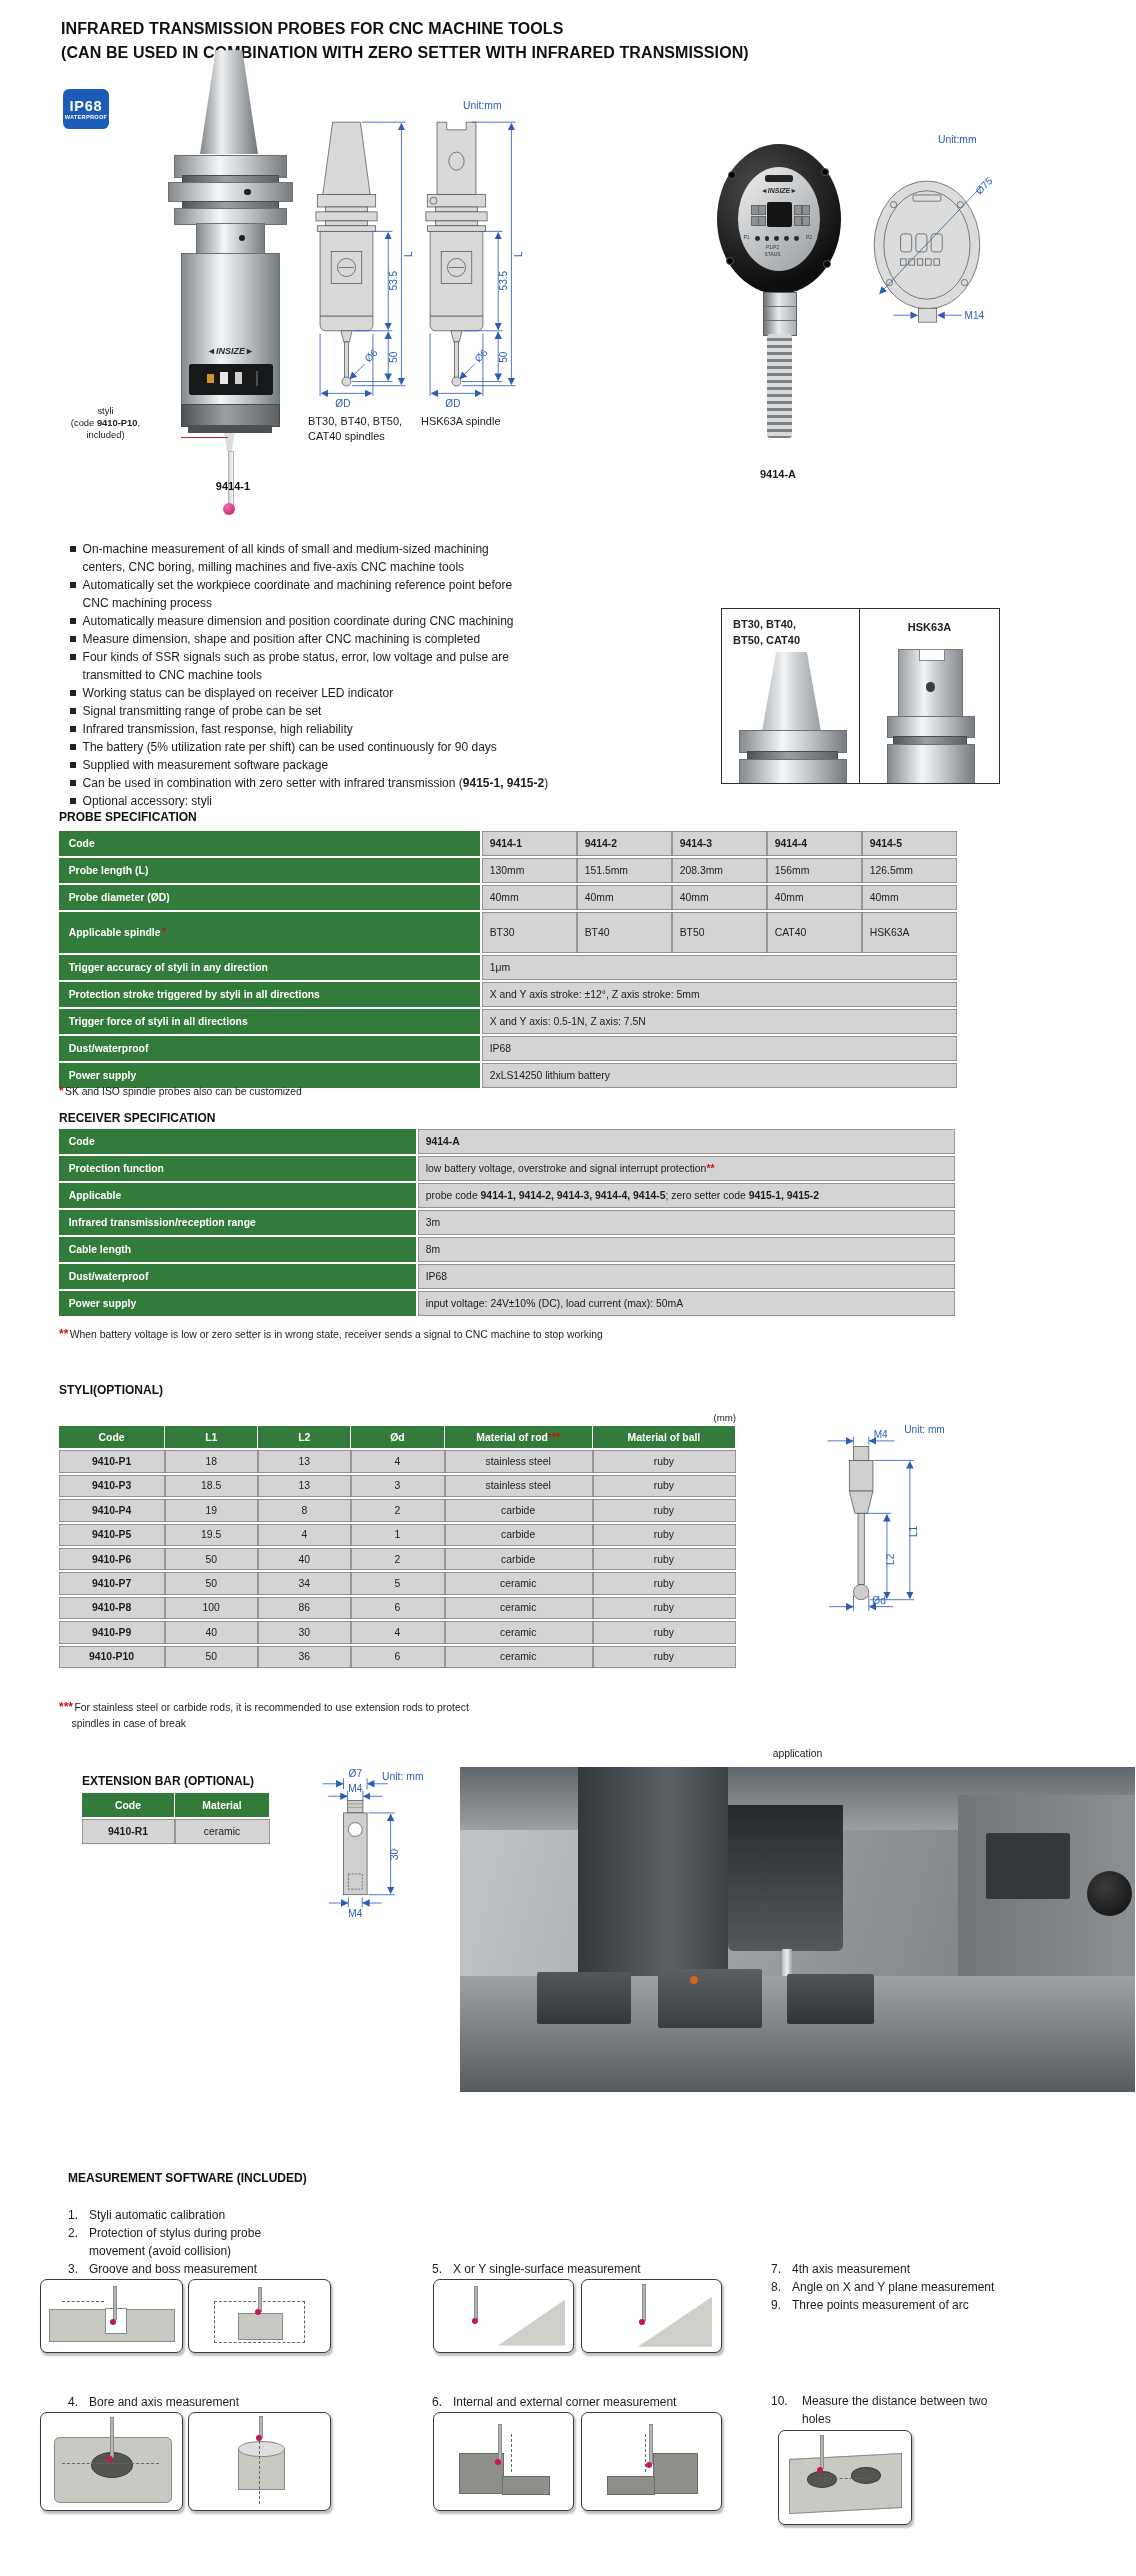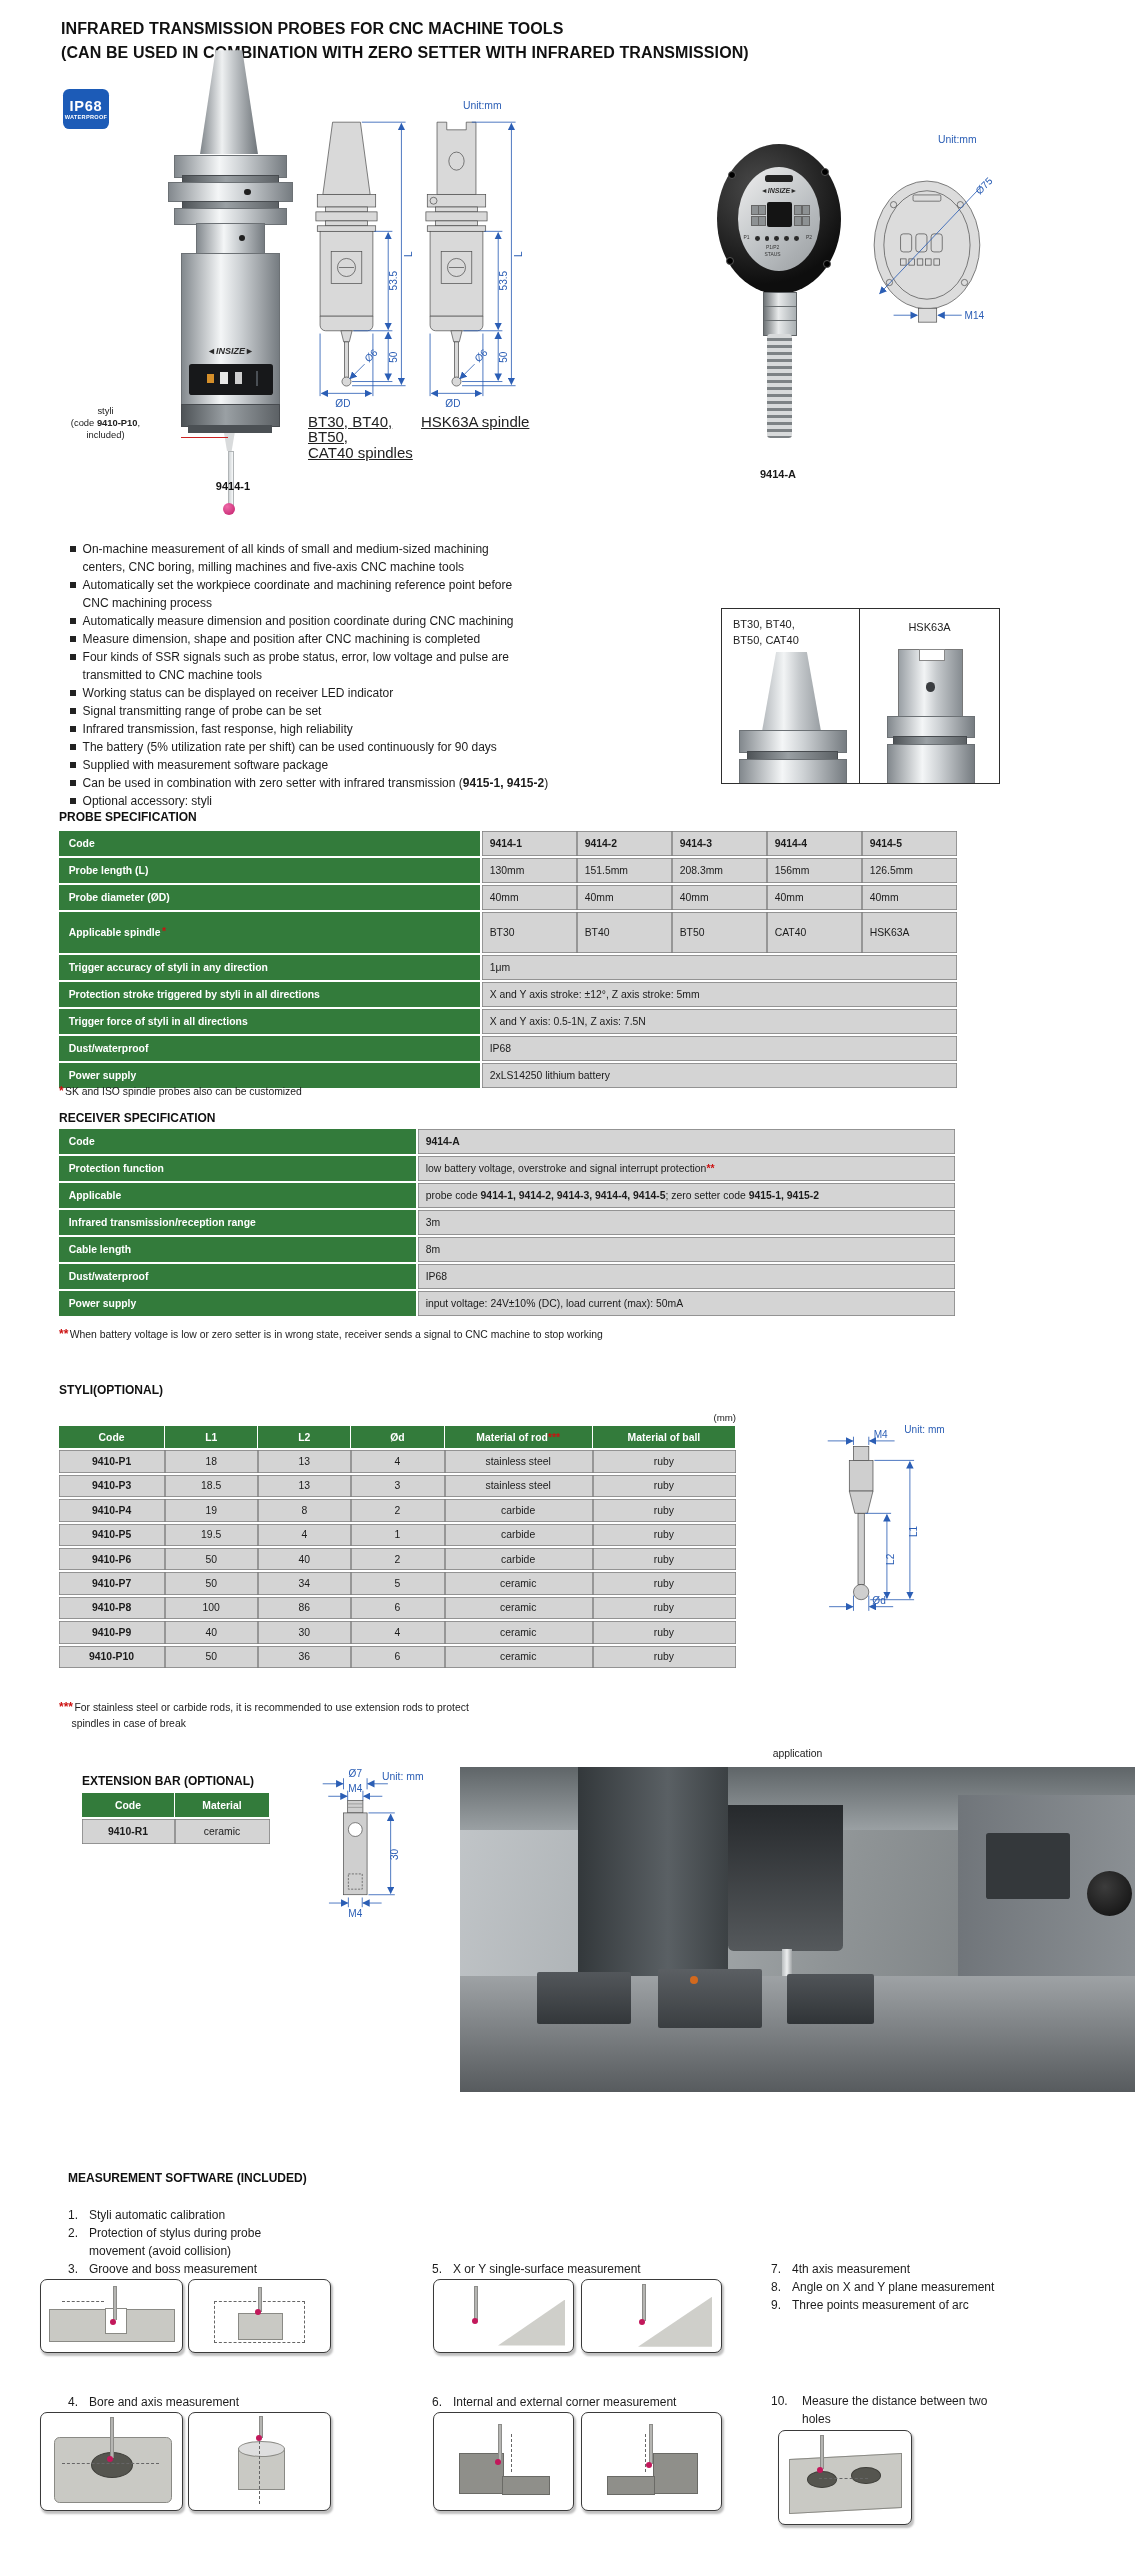--- a/index.html
+++ b/index.html
@@ -20,35 +20,35 @@
   
   .probe-photo{left:160px;top:46px;width:139px;height:471px;}
   .cone{clip-path:polygon(27% 0,73% 0,100% 100%,0 100%);border:none;}
   .logo-on-body{font-style:italic;font-weight:bold;color:#2b2b2b;}
   .probe-caption{left:205px;top:480px;width:56px;text-align:center;font-size:11px;font-weight:bold;color:#111;}
   .styli-note{left:33px;top:405px;width:145px;text-align:center;font-size:9.4px;line-height:12px;color:#222;}
   .red-leader{left:181px;top:437px;width:47px;height:1.4px;background:#cc2222;}
   
   .dim{fill:#2b5eb5;font-size:14.5px;font-family:"Liberation Sans",sans-serif;}
   .unit-label{color:#2b5eb5;font-size:10.4px;}
-  .drawing-caption{font-size:15px;line-height:15.3px;color:#222;text-decoration:underline;}
+  .drawing-caption{font-size:11px;line-height:15.3px;color:#222;}
   
   .rcv-ring{left:717px;top:144px;width:124px;height:150px;border-radius:50%;
             background:radial-gradient(circle at 35% 30%,#4c4c4c,#0e0e0e 72%);}
   .rcv-face{left:738px;top:167px;width:82px;height:104px;border-radius:50%;
             background:linear-gradient(135deg,#f0f0f0,#b9bdc0 60%,#989c9f);}
   .rcv-caption{left:735px;top:468px;width:86px;text-align:center;font-size:11px;font-weight:bold;}
   .tiny{font-size:4.9px;color:#333;}
   
   .features{left:70px;top:540px;width:557px;}
   .feat-line{display:flex;line-height:18px;font-size:12px;color:#1c1c1c;}
   .bullet-marker{width:5.6px;height:5.6px;background:#222;margin:6.3px 7px 0 0;flex:0 0 5.6px;}
   
   .spindle-box{top:608px;width:139px;height:174px;border:1.4px solid #2e2e2e;background:#fff;overflow:hidden;}
-  .spindle-box .cap{font-size:11px;line-height:15.3px;color:#222;}
+  .spindle-box .cap{font-size:11px;line-height:15.3px;color:#222;font-weight:bold;}
   
   .sec-title{font-size:12px;font-weight:bold;color:#101010;}
   table.spec{border-collapse:separate;border-spacing:0;table-layout:fixed;background:#fff;}
   table.spec td{font-size:10.4px;vertical-align:middle;box-sizing:border-box;}
   td.g-label{background:#337b3b;color:#fff;font-weight:bold;padding-left:9.7px;
              border-bottom:2.1px solid #fff;border-right:2.1px solid #fff;}
   td.v{background:#d4d4d4;color:#1b1b1b;padding-left:7.7px;border-bottom:2.1px solid #fff;
        box-shadow:inset 0 0 0 0.7px #7d7d7d;}
   td.vc{text-align:center;padding-left:0;}
   td.gh{background:#337b3b;color:#fff;font-weight:bold;text-align:center;padding:0;

